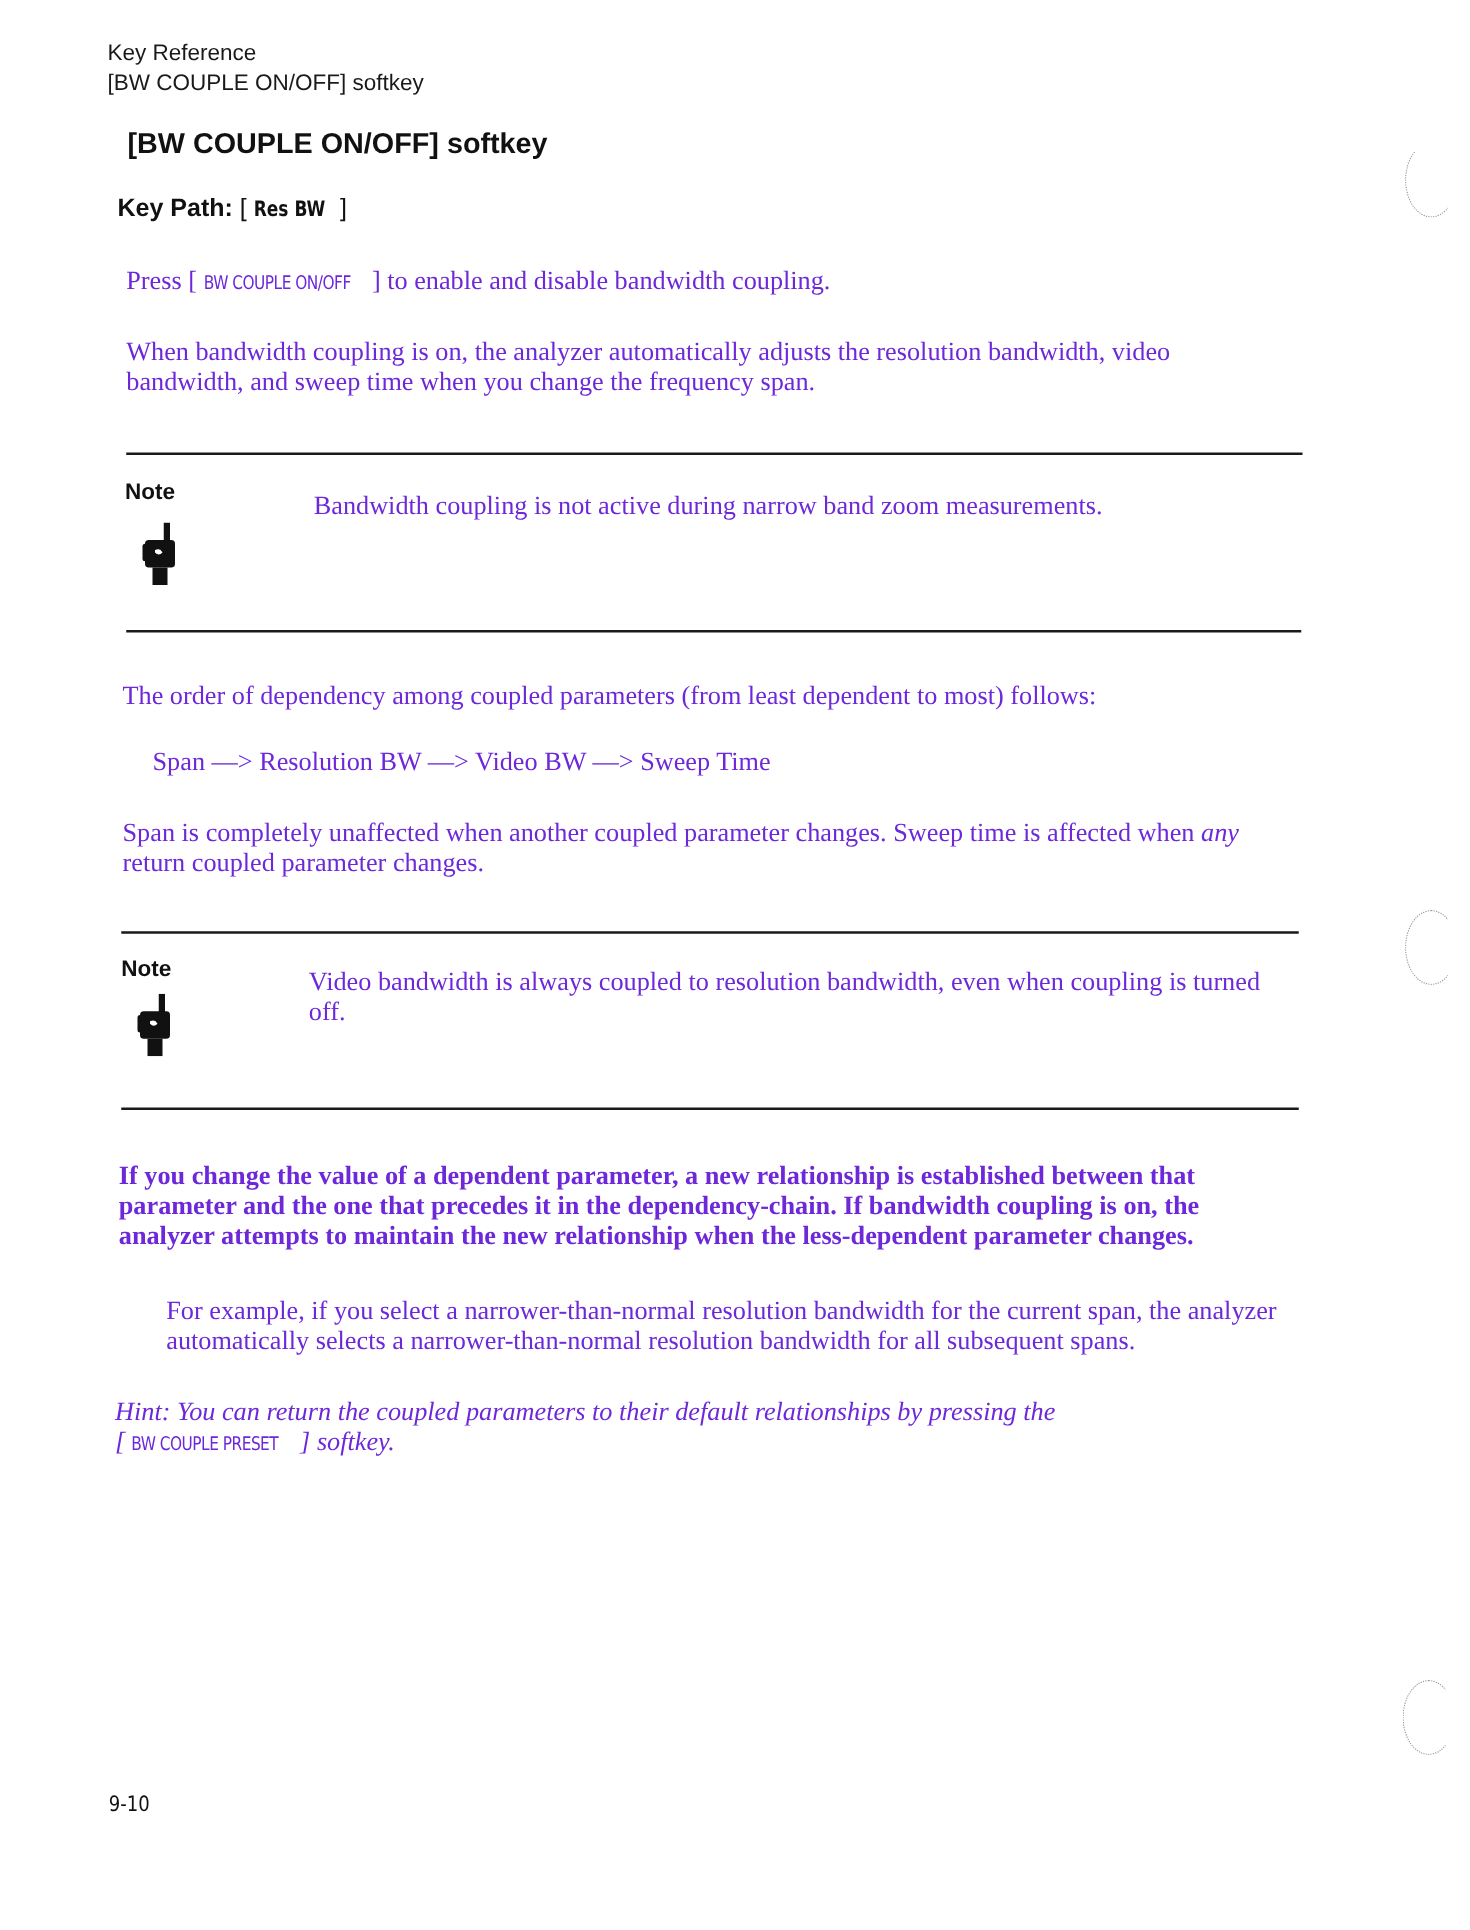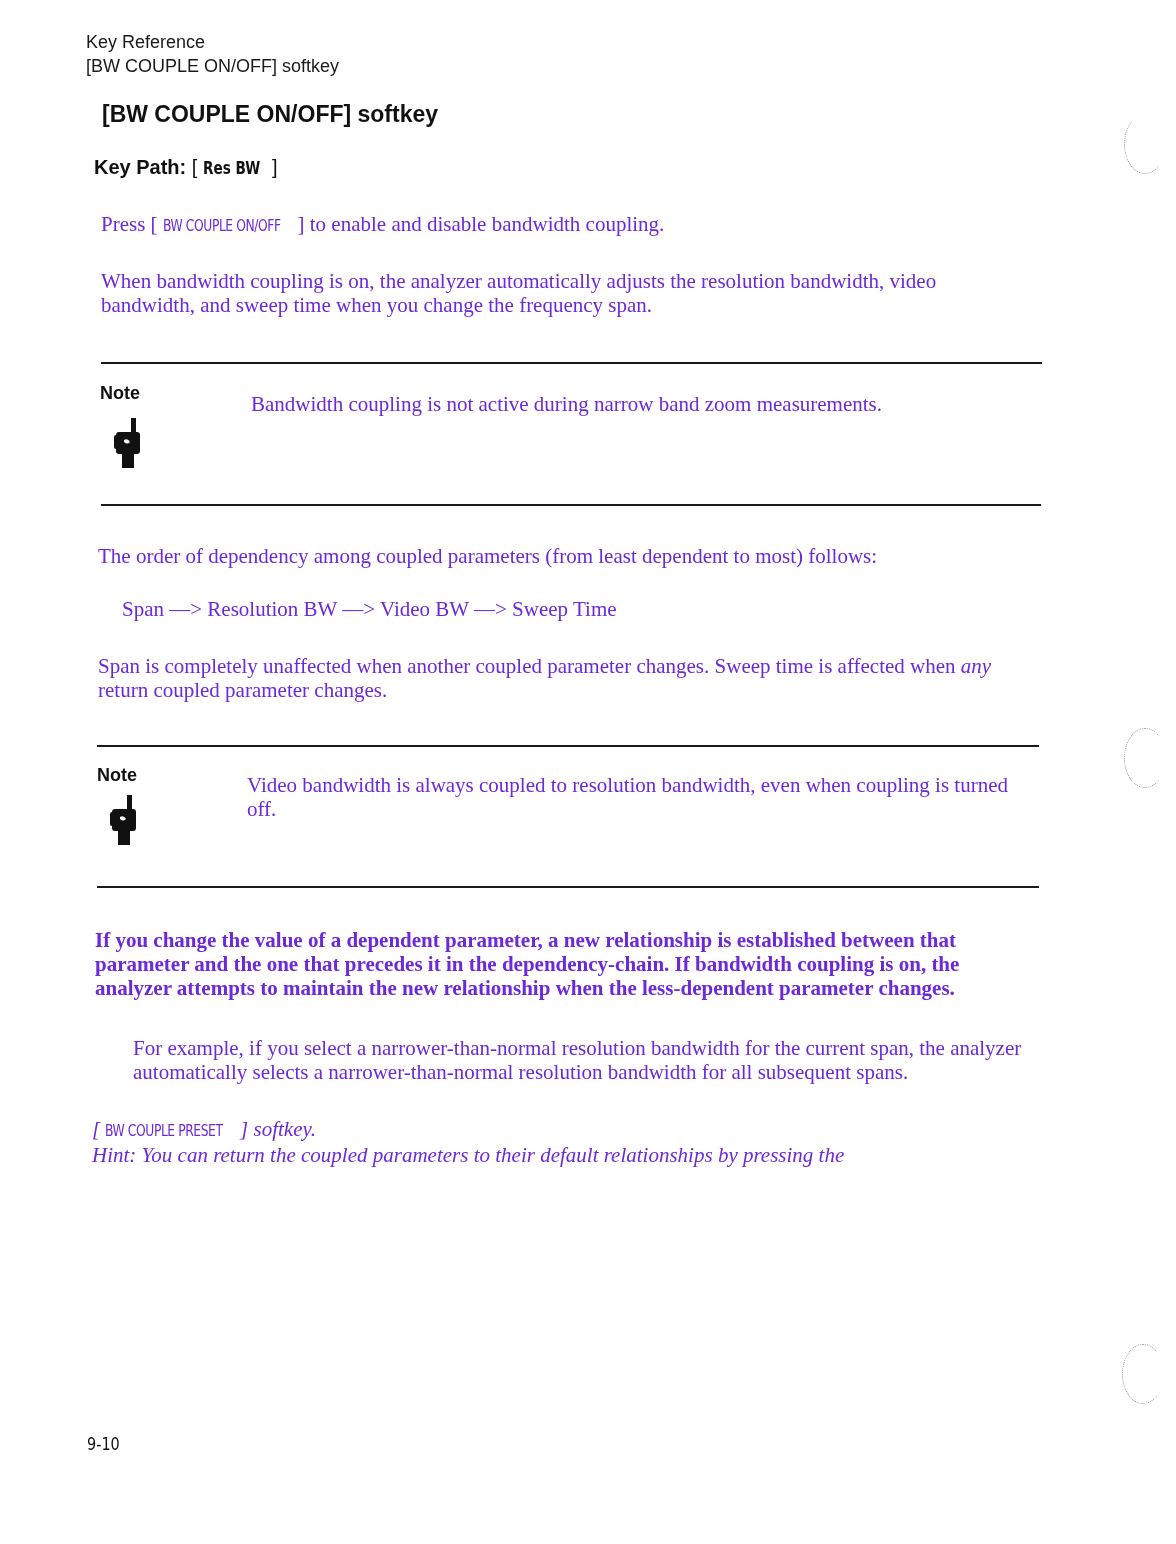--- a/index.html
+++ b/index.html
@@ -171,21 +171,21 @@
   </svg>
 </div>
 <div class="abs para serif n2-text">Video bandwidth is always coupled to resolution bandwidth, even when coupling is turned off.</div>
 <div class="abs rule r4"></div>
 
 <div class="abs para serif p6">If you change the value of a dependent parameter, a new relationship is established between that parameter and the one that precedes it in the dependency-chain.  If bandwidth coupling is on, the analyzer attempts to maintain the new relationship when the less-dependent parameter changes.</div>
 
 <div class="abs para serif p7">For example, if you select a narrower-than-normal resolution bandwidth for the current span, the analyzer automatically selects a narrower-than-normal resolution bandwidth for all subsequent spans.</div>
 
 <div class="abs para serif hint">
+  <div>Hint:  You can return the coupled parameters to their default relationships by pressing the</div>
   <div>[ <span class="key">BW COUPLE PRESET</span> ] <span>softkey.</span></div>
-  <div>Hint:  You can return the coupled parameters to their default relationships by pressing the</div>
 </div>
 
 <div class="abs page-number">9-10</div>
 
 <div class="abs punch-hole h1"></div>
 <div class="abs punch-hole h2"></div>
 <div class="abs punch-hole h3"></div>
 
 </body></html>

